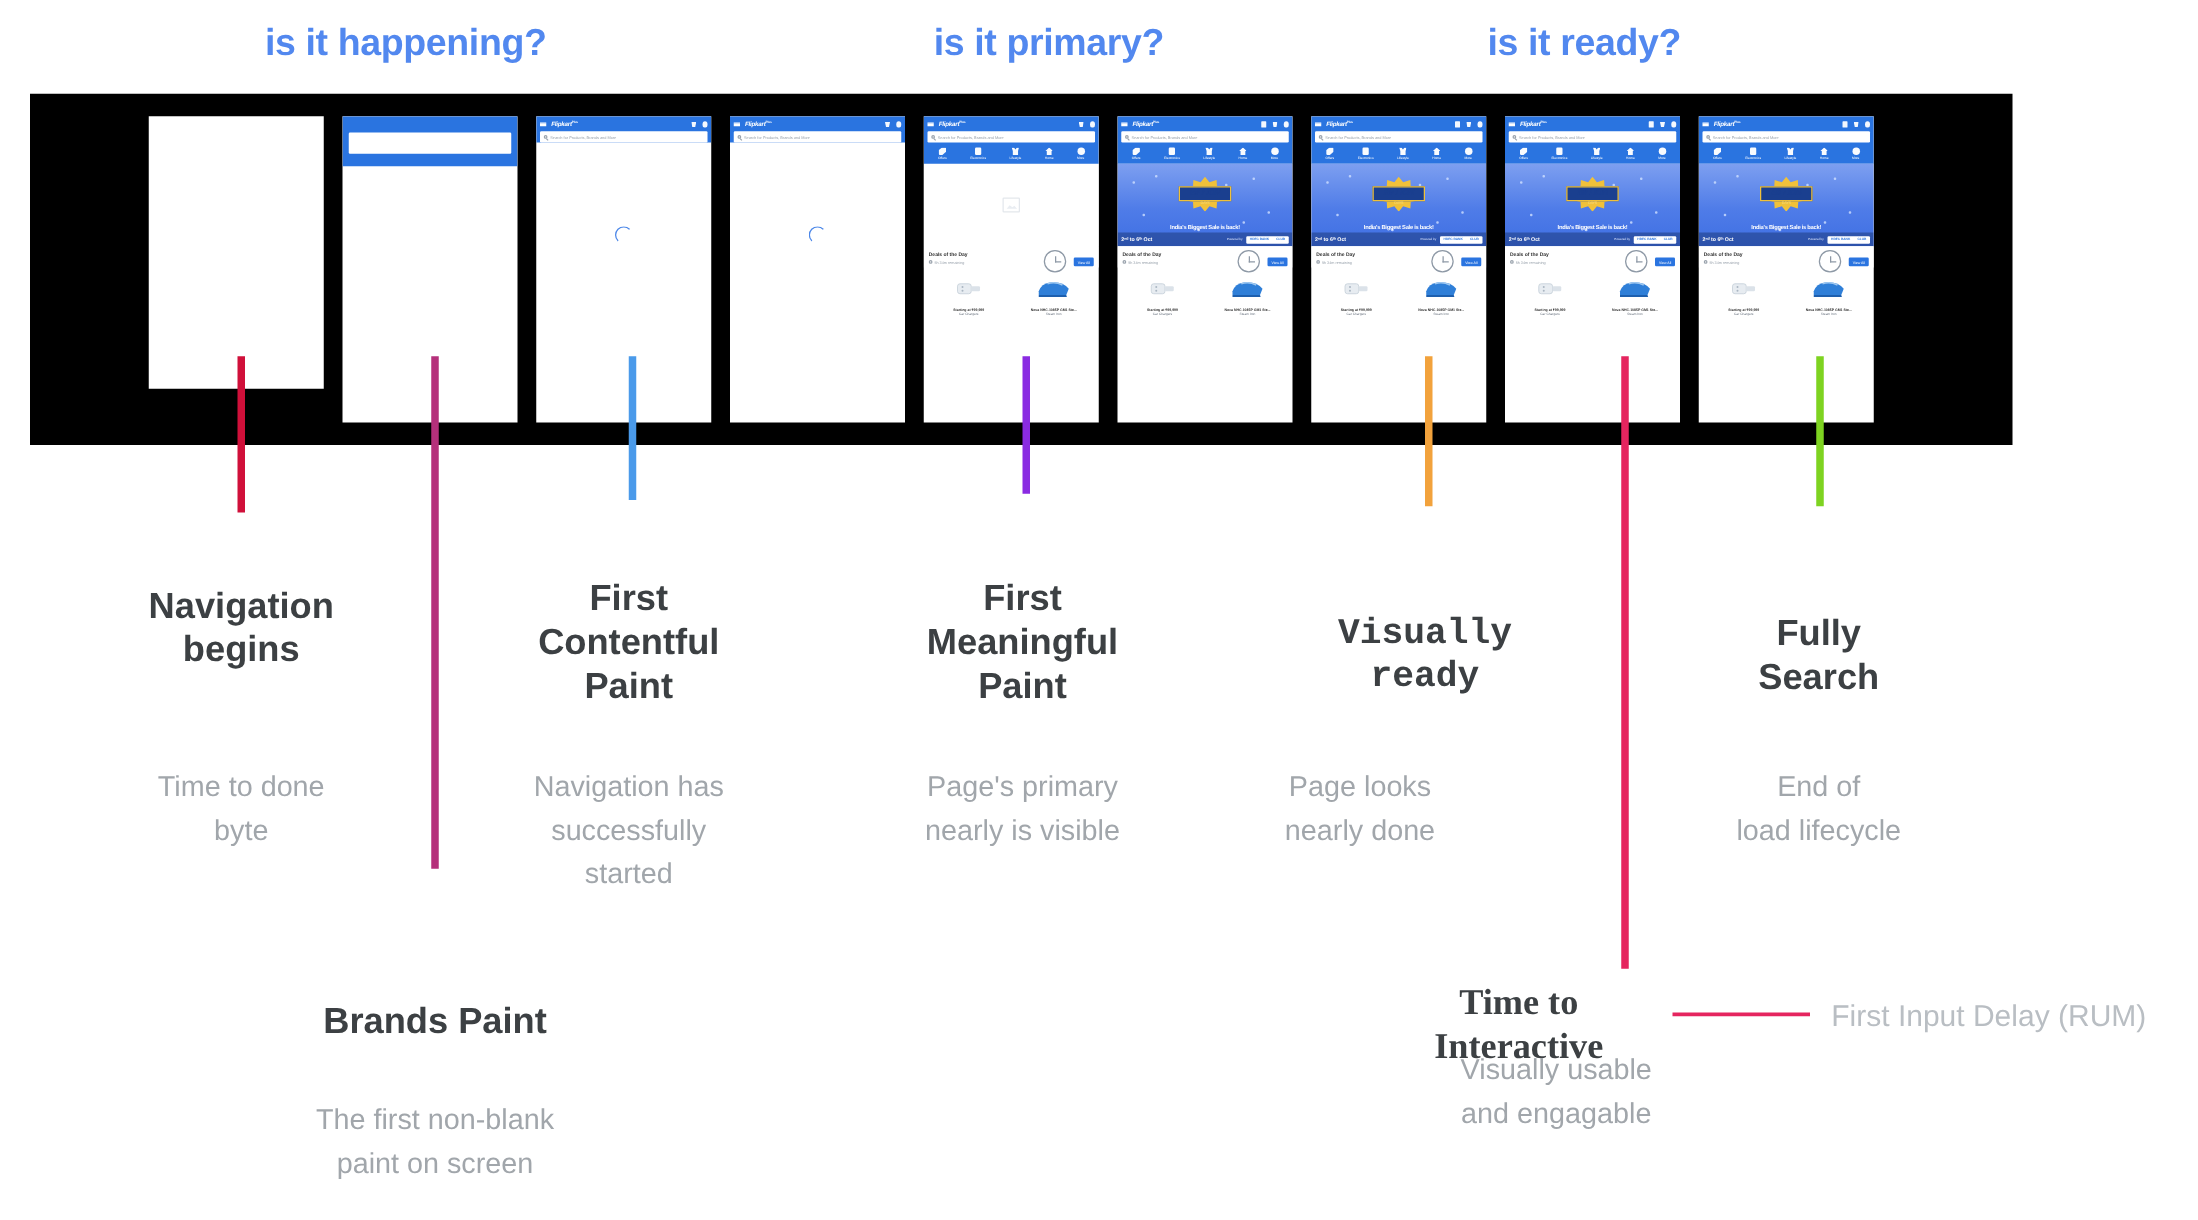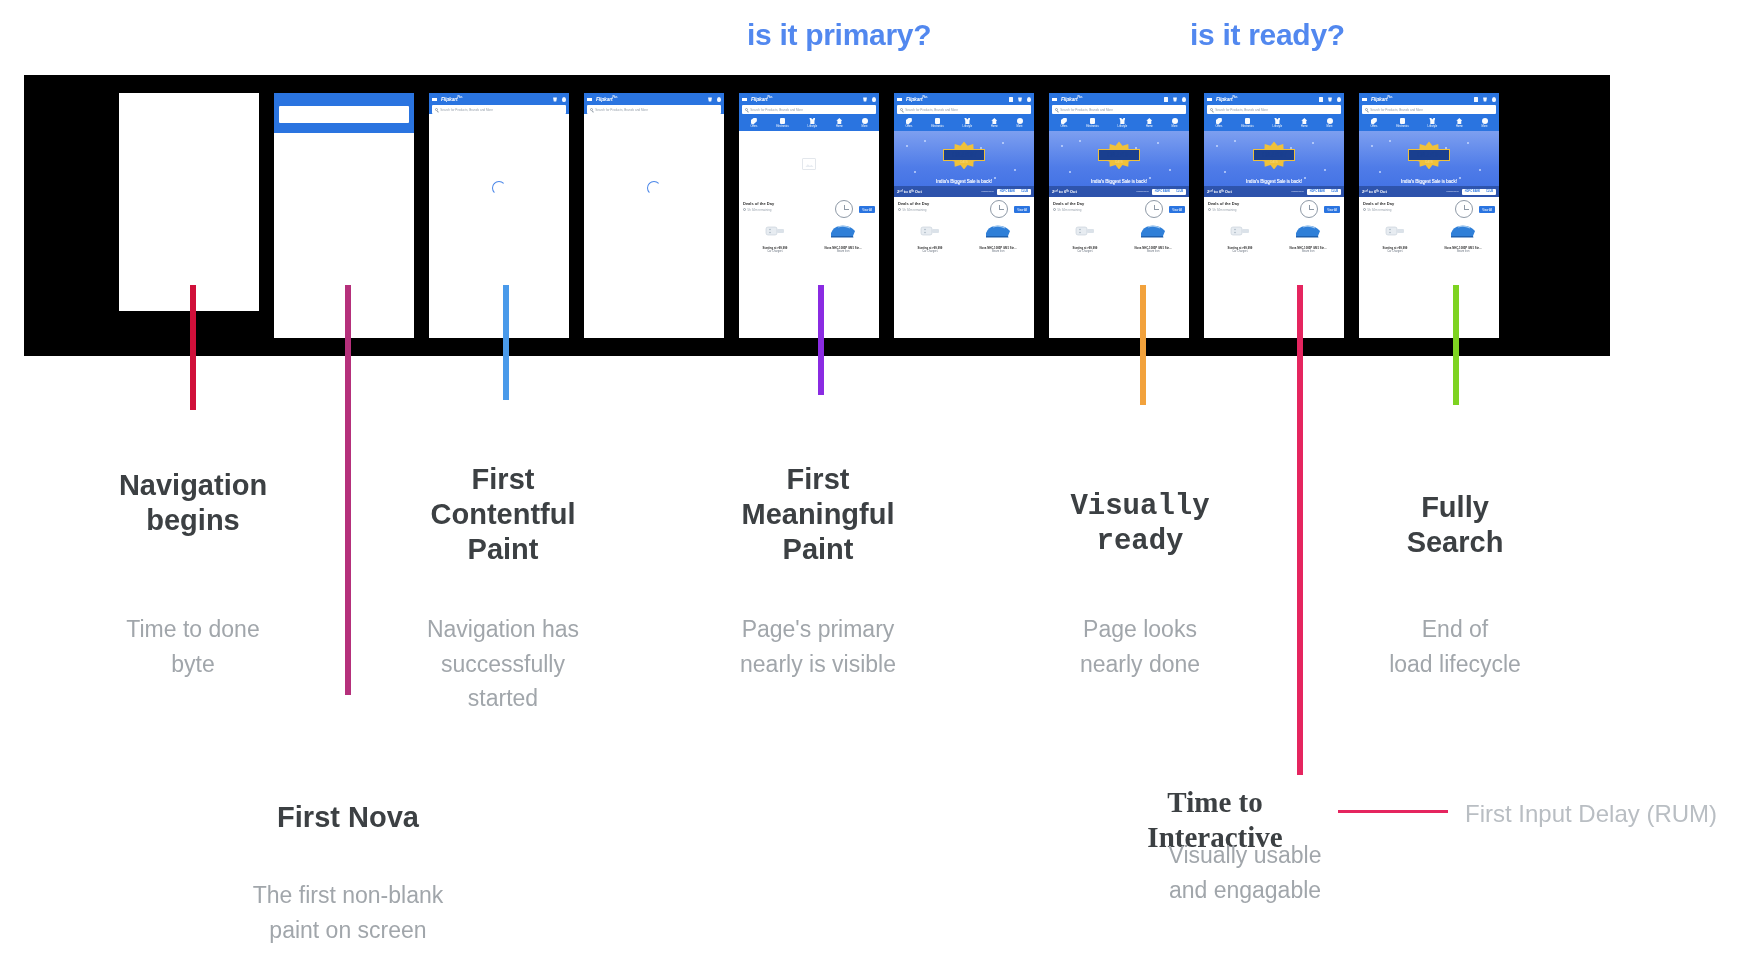--- a/index.html
+++ b/index.html
@@ -192,20 +192,21 @@
   }
   .fid-label {
     position:absolute; color:#b9bec3; font-size:24px; white-space:nowrap;
   }
 </style>
 </head>
 <body>
 
 <div id="stage">
 
+  <div class="question" style="left:212px; top:18px;">is it happening?</div>
   <div class="question" style="left:747px; top:18px;">is it primary?</div>
   <div class="question" style="left:1190px; top:18px;">is it ready?</div>
 
   <div id="filmstrip">
       <div class="frame" style="left: 95px; width: 140px; height: 218px; top: 18px;"></div>
       <div class="frame" style="left: 250px; width: 140px; height: 245px;">
         <div style="background: rgb(42, 116, 224); height: 40px; padding: 6px 5px;">
           <div style="background: rgb(255, 255, 255); height: 17px; border-radius: 1px; margin-top: 7px;"></div>
         </div>
       </div>
@@ -787,27 +788,27 @@
       <div class="desc" style="left: 358px; top: 612px; width: 290px;">Navigation has
 successfully
 started</div>
       <div class="milestone" style="left: 673px; top: 462px; width: 290px;">First
 Meaningful
 Paint</div>
       <div class="desc" style="left: 673px; top: 612px; width: 290px;">Page's primary
 nearly is visible</div>
       <div class="milestone" style="left: 995px; top: 490px; width: 290px; font-family: Liberation Mono, monospace;">Visually
 ready</div>
-      <div class="desc" style="left: 995px; top: 612px; width: 290px;">Page looks
+      <div class="desc" style="left: 943px; top: 612px; width: 290px;">Page looks
 nearly done</div>
       <div class="milestone" style="left: 1310px; top: 490px; width: 290px;">Fully
 Search</div>
       <div class="desc" style="left: 1310px; top: 612px; width: 290px;">End of
 load lifecycle</div>
-      <div class="milestone" style="left: 198px; top: 800px; width: 300px;">First Nova</div>
+      <div class="milestone" style="left: 198px; top: 800px; width: 300px;">Brands Paint</div>
       <div class="desc" style="left: 178px; top: 878px; width: 340px;">The first non-blank
 paint on screen</div>
       <div class="milestone" style="left: 1090px; top: 785px; width: 250px; font-family: Liberation Serif, serif;">Time to
 Interactive</div>
       <div class="desc" style="left: 1095px; top: 838px; width: 300px;">Visually usable
 and engagable</div>
       <div class="fid-line" style="left: 1338px; top: 810px; width: 110px; background: rgb(229, 37, 95);"></div>
       <div class="fid-label" style="left: 1465px; top: 800px;">First Input Delay (RUM)</div>
     </div>
 

